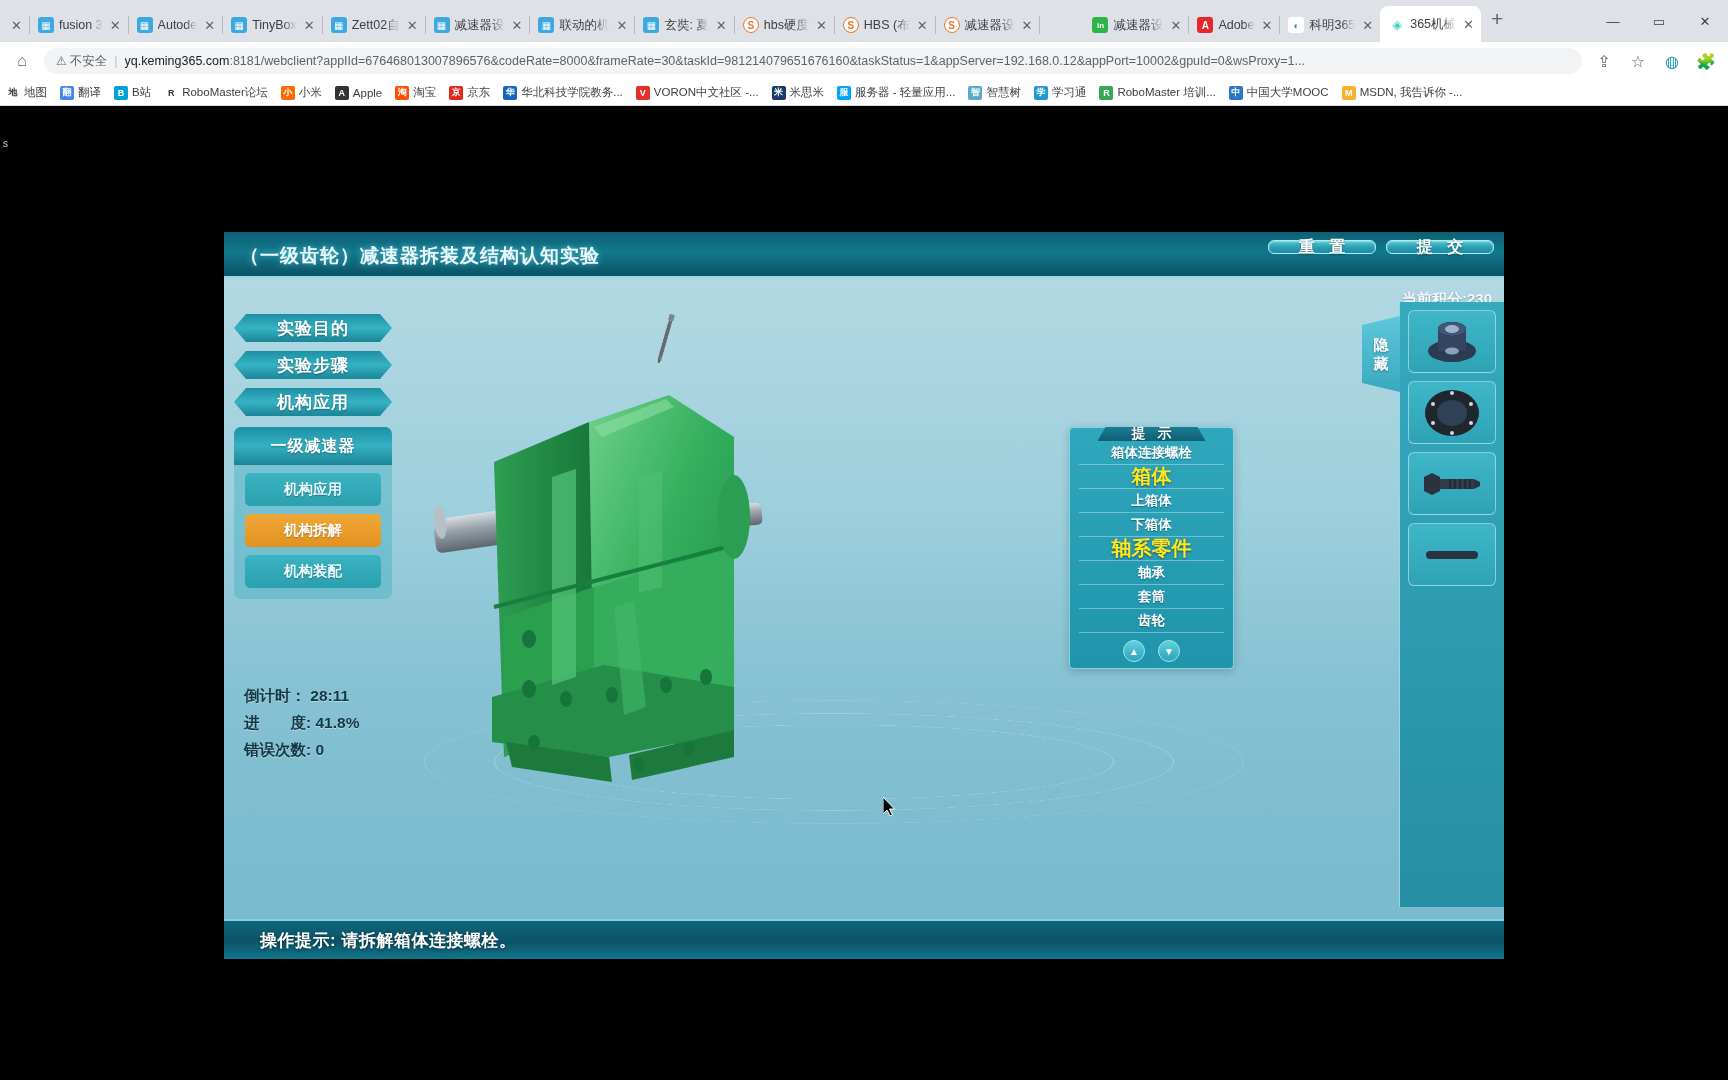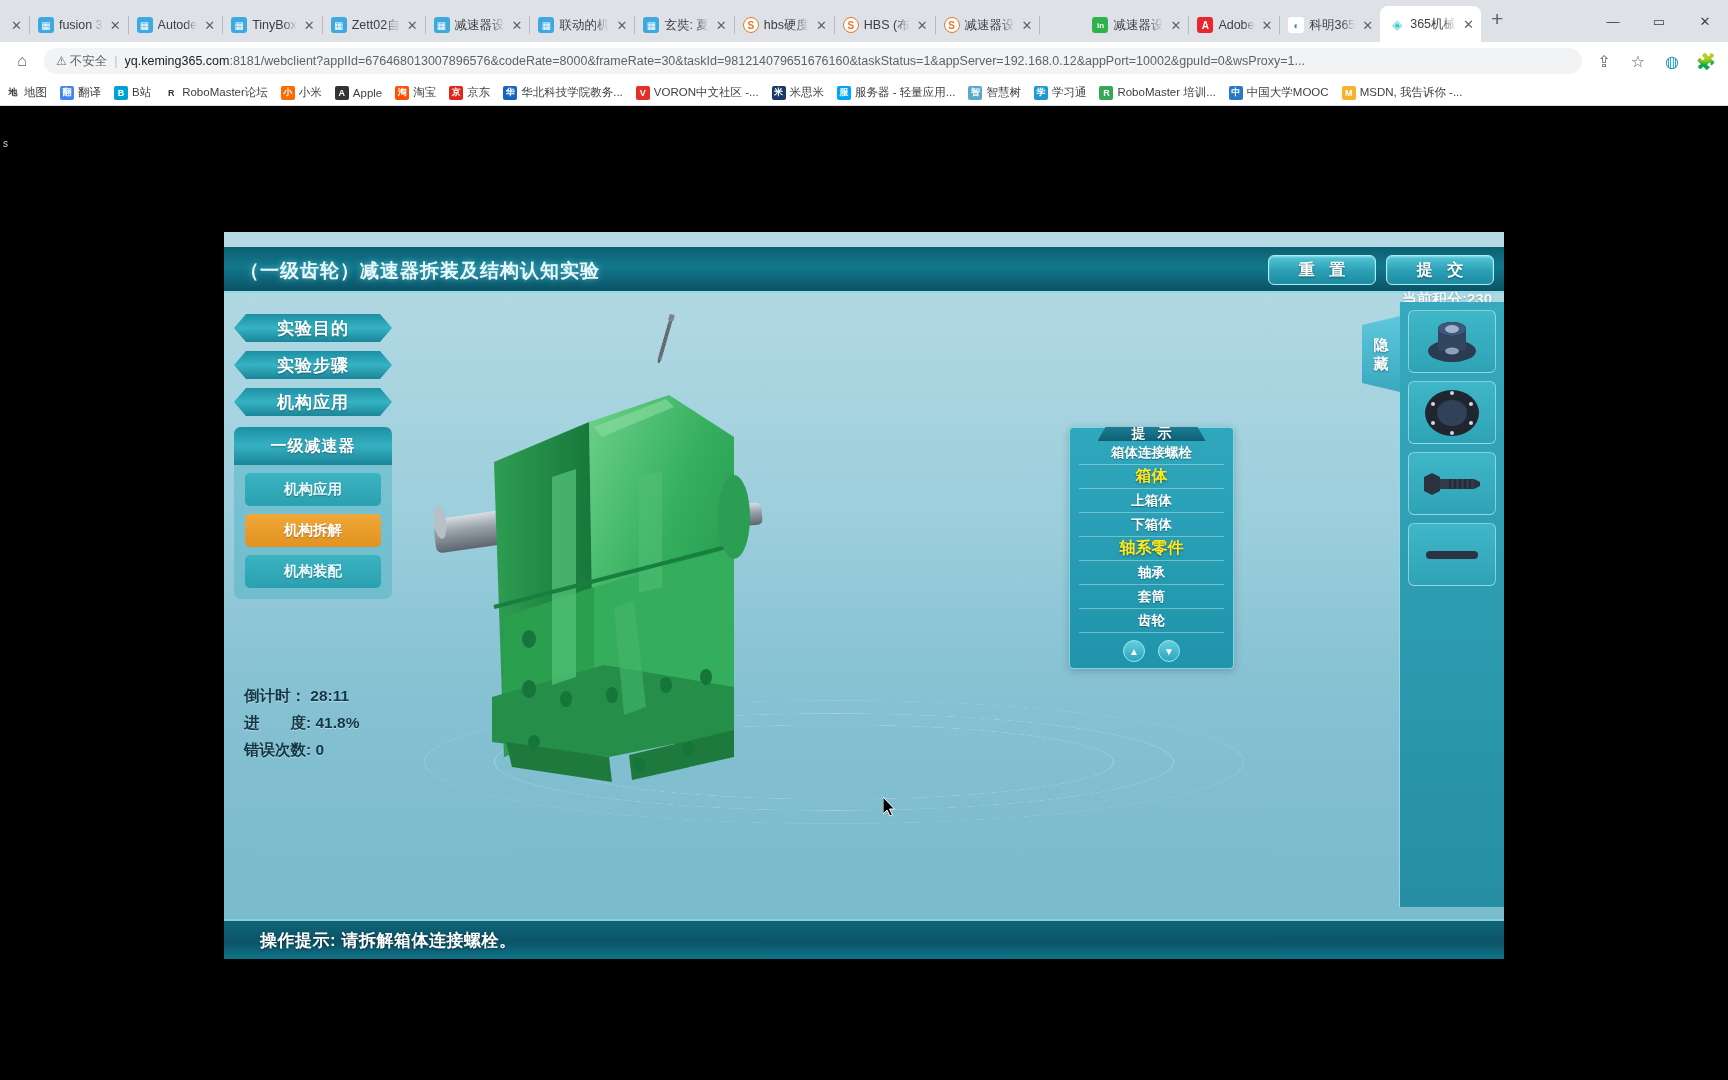--- a/index.html
+++ b/index.html
@@ -92,34 +92,34 @@
   .water {
     position: absolute; left: 0; bottom: 0; width: 100%; height: 58%;
     background: linear-gradient(180deg, rgba(140,200,215,0.0), rgba(120,186,205,0.85));
   }
   .ripple {
     position: absolute; border: 1px solid rgba(255,255,255,0.28);
     border-radius: 50%; transform: rotateX(68deg);
   }
 
   .app-header {
-    position: absolute; left: 0; top: 15px; width: 100%; height: 46px;
+    position: absolute; left: 0; top: 0; width: 100%; height: 46px;
     background: linear-gradient(180deg,#0d5f72 0%,#12788d 45%,#0b5265 100%);
     border-bottom: 2px solid #7fd3de;
   }
   .app-header::after{
     content:""; position:absolute; left:0; right:0; bottom:-6px; height:6px;
     background: linear-gradient(180deg, rgba(160,220,230,.85), rgba(160,220,230,0));
   }
   .app-title {
     position: absolute; left: 16px; top: 11px; font-size: 19px; font-weight: bold;
     color: #eaf9fc; letter-spacing: 1px; text-shadow: 0 0 6px rgba(120,220,240,.7);
   }
   .hdr-btn {
-    position: absolute; top: 8px; width: 108px; height: 30px;
+    position: absolute; top: 8px; width: 108px; height: 14px;
     border-radius: 6px; border: 1px solid #a8ecf4;
     background: linear-gradient(180deg,#53c7d6 0%, #2a9fb4 55%, #1d8aa0 100%);
     color: #fff; font-size: 16px; font-weight: bold; letter-spacing: 5px;
     display: flex; align-items: center; justify-content: center;
     text-shadow: 0 1px 2px rgba(0,0,0,.45); box-shadow: inset 0 1px 2px rgba(255,255,255,.4);
     padding-left: 5px;
   }
   #btn-reset { right: 128px; }
   #btn-submit { right: 10px; }
 
@@ -187,21 +187,21 @@
     color: #ffffff; font-size: 14px; font-weight: bold; letter-spacing: 4px;
     display: flex; align-items: center; justify-content: center; padding-left: 4px;
     text-shadow: 0 1px 2px rgba(0,0,0,.4);
   }
   .hint-item {
     height: 24px; display: flex; align-items: center; justify-content: center;
     color: #fff; font-size: 13.5px; font-weight: bold;
     border-bottom: 1px solid rgba(255,255,255,0.35);
     margin: 0 9px; text-shadow: 0 1px 1px rgba(0,0,0,.35);
   }
-  .hint-item.hl { color: #ffe81f; font-size: 16px; text-shadow: 0 1px 2px rgba(0,0,0,.5); }
+  .hint-item.hl { color: #ffe81f; font-size: 20px; text-shadow: 0 1px 2px rgba(0,0,0,.5); }
   .hint-nav { display: flex; justify-content: center; gap: 13px; padding-top: 7px; }
   .navbtn {
     width: 22px; height: 22px; border-radius: 50%;
     background: linear-gradient(180deg,#63cfe0,#2ba5bb);
     border: 1px solid #9ee6f2;
     display: flex; align-items: center; justify-content: center;
     color: #fff; font-size: 10px;
   }
 
   

